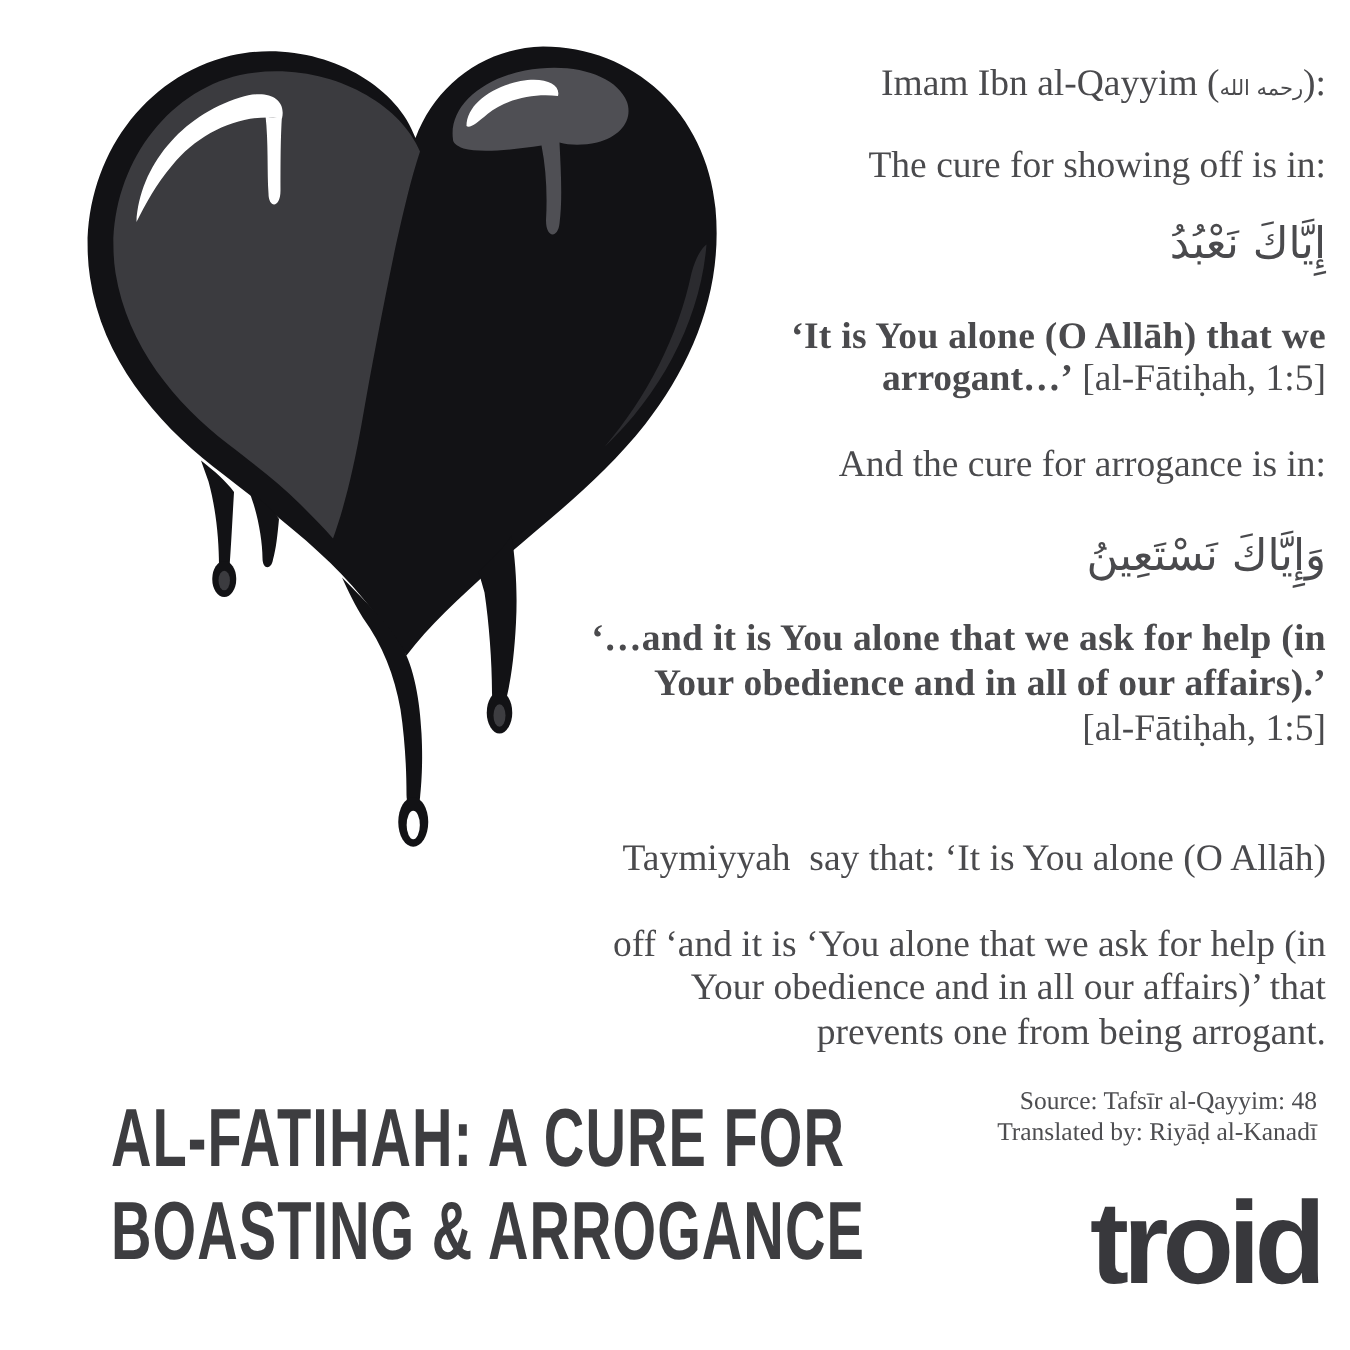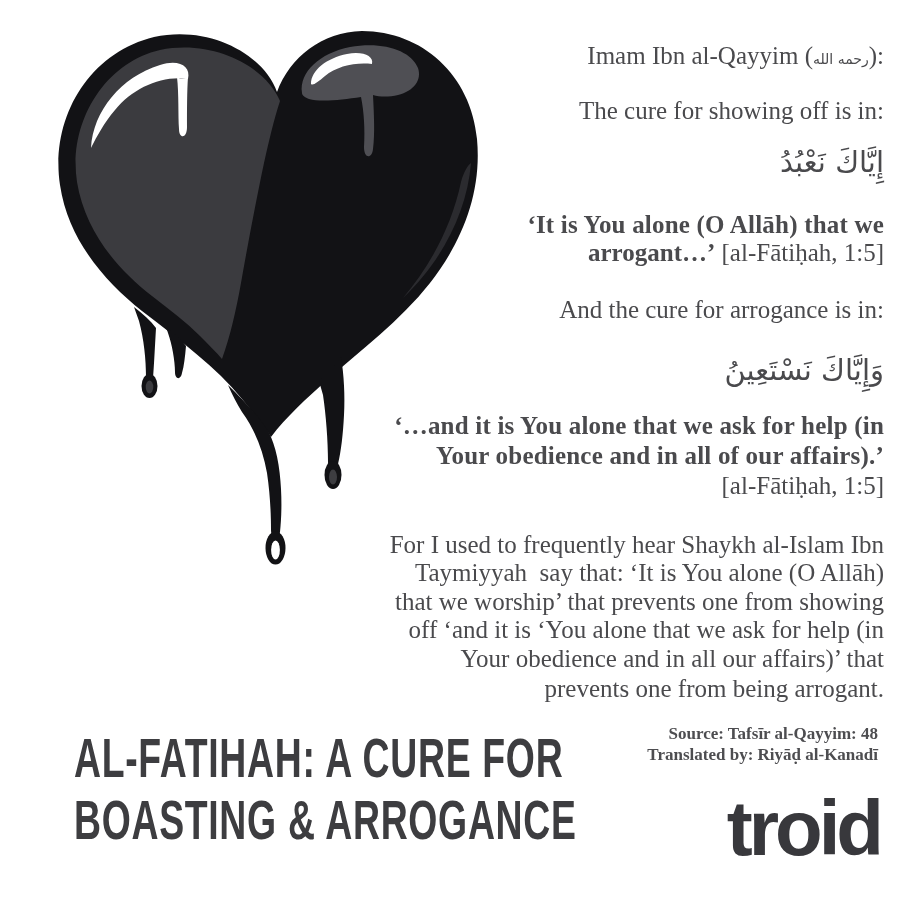--- a/index.html
+++ b/index.html
@@ -26,21 +26,21 @@
     font-size:29px;line-height:44px;
     direction:rtl;
   }
   .honorific{
     font-family:"DejaVu Sans", sans-serif;
     font-size:14px;
   }
   .src{
     position:absolute;right:22px;
     white-space:pre;text-align:right;
-    color:#4d4d50;font-size:17px;line-height:21px;font-weight:bold;
+    color:#4d4d50;font-size:17px;line-height:21px;
   }
   .title{
     position:absolute;left:74px;top:727px;
     font-family:"Liberation Sans", sans-serif;
     font-weight:bold;
     font-size:55px;line-height:62px;
     letter-spacing:1px;
     color:#3d3d40;
     transform:scaleX(0.68);
     transform-origin:left top;
@@ -154,23 +154,21 @@
   <div class="txt" style="top:239px;"><span class="bold" style="font-weight:bold;">arrogant…’</span><span> [al-Fātiḥah, 1:5]</span></div>
 
   <div class="txt" style="top:296px;">And the cure for arrogance is in:</div>
 
   <div class="txt arabic" style="top:348px;">وَإِيَّاكَ نَسْتَعِينُ</div>
 
   <div class="txt bold" style="top:412px;">‘…and it is You alone that we ask for help (in</div>
   <div class="txt bold" style="top:442px;">Your obedience and in all of our affairs).’</div>
   <div class="txt" style="top:472px;">[al-Fātiḥah, 1:5]</div>
 
-  <div class="txt" style="top:531px;">For I used to frequently hear Shaykh al-Islam Ibn</div>
   <div class="txt" style="top:559px;">Taymiyyah  say that: ‘It is You alone (O Allāh)</div>
-  <div class="txt" style="top:588px;">that we worship’ that prevents one from showing</div>
   <div class="txt" style="top:616px;">off ‘and it is ‘You alone that we ask for help (in</div>
   <div class="txt" style="top:645px;">Your obedience and in all our affairs)’ that</div>
   <div class="txt" style="top:675px;">prevents one from being arrogant.</div>
 
   <div class="src" style="top:723px;">Source: Tafsīr al-Qayyim: 48</div>
   <div class="src" style="top:744px;">Translated by: Riyāḍ al-Kanadī</div>
 
   <div class="title"><span>AL-FATIHAH: A CURE FOR</span><br><span>BOASTING &amp; ARROGANCE</span></div>
 
   <div class="logo">troid</div>

